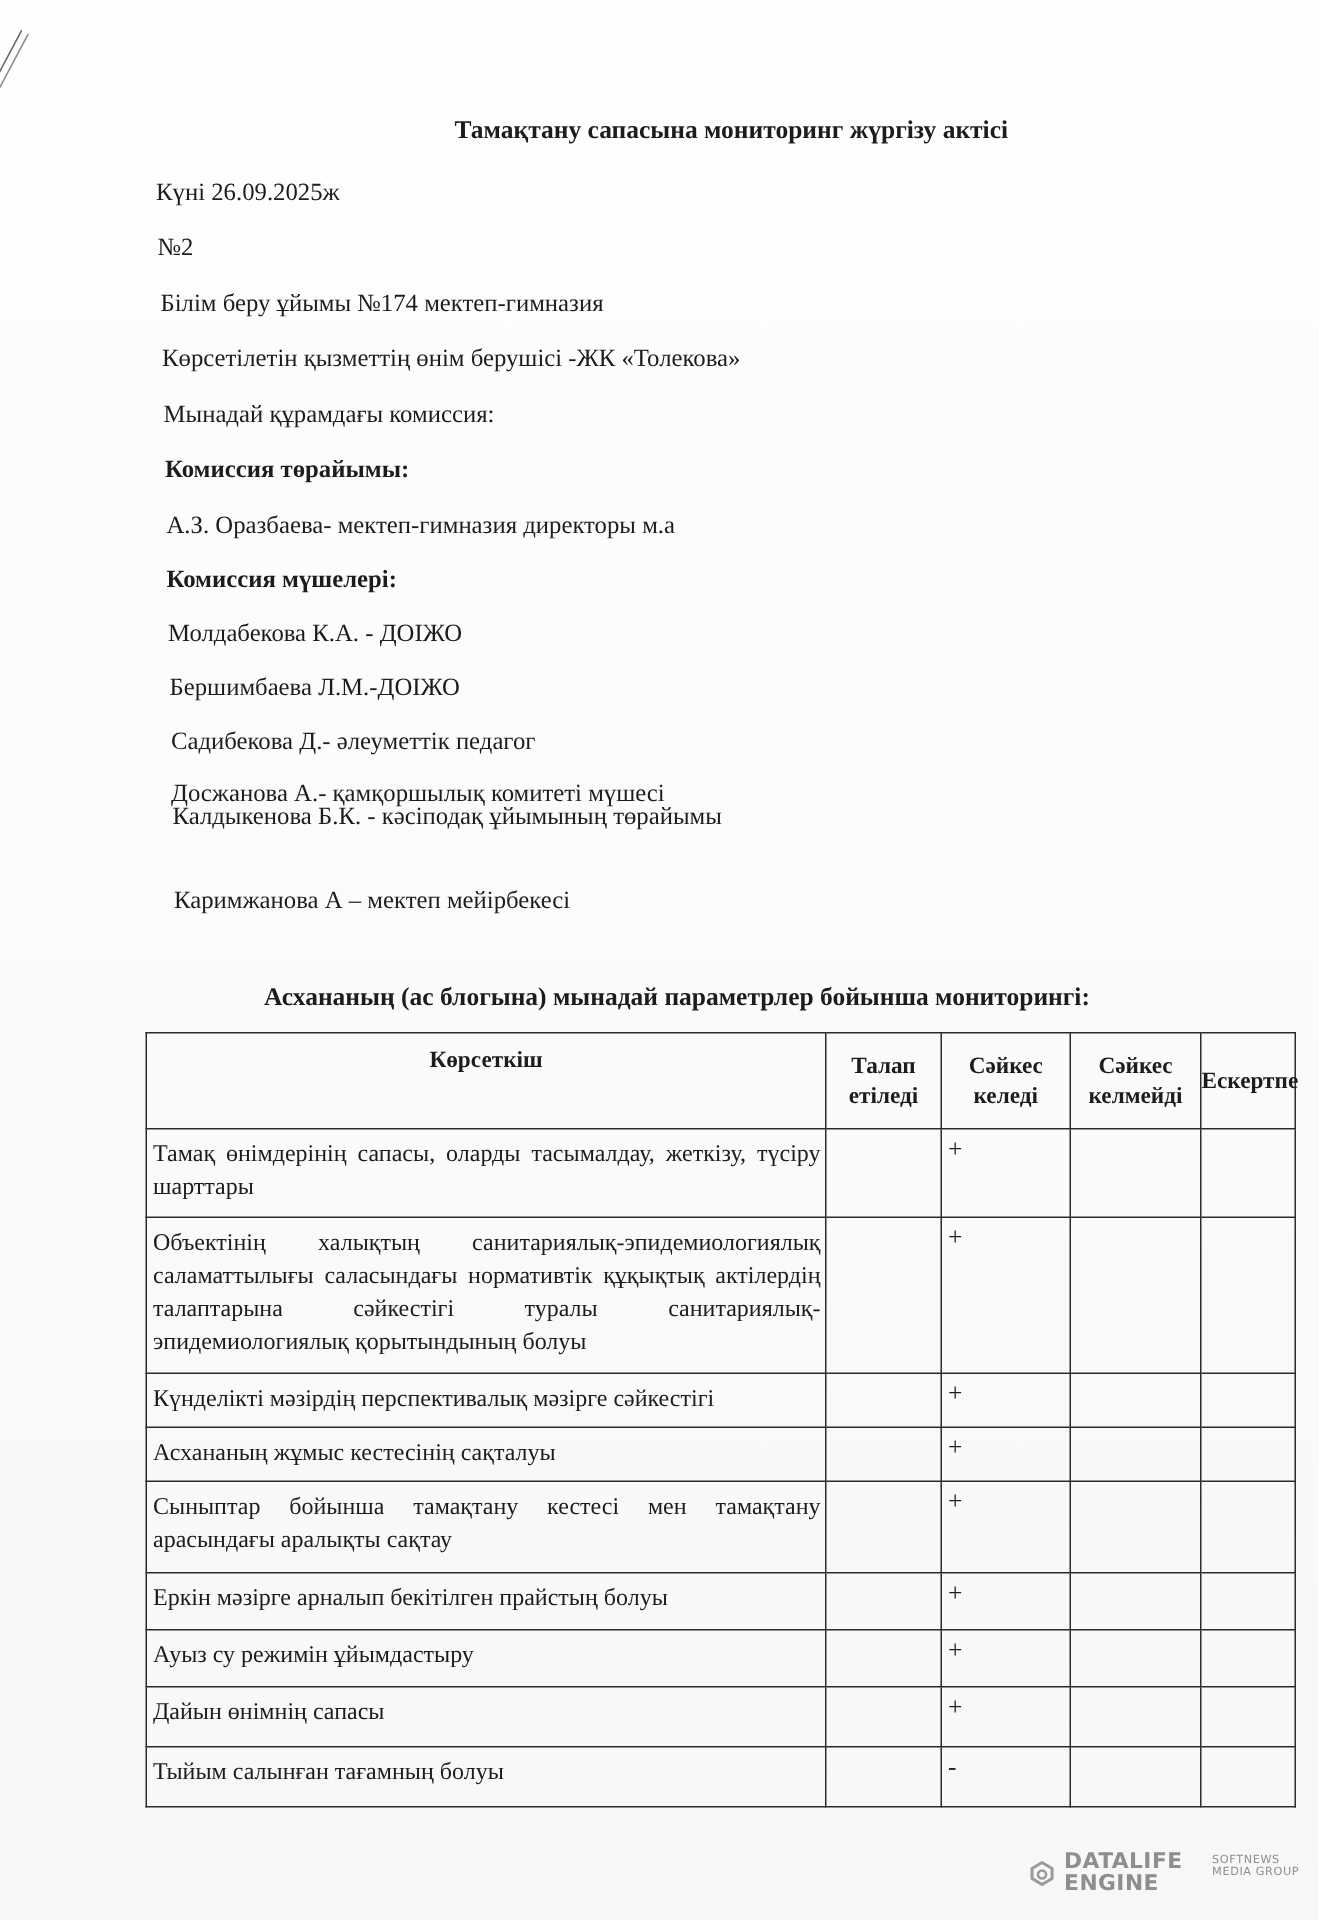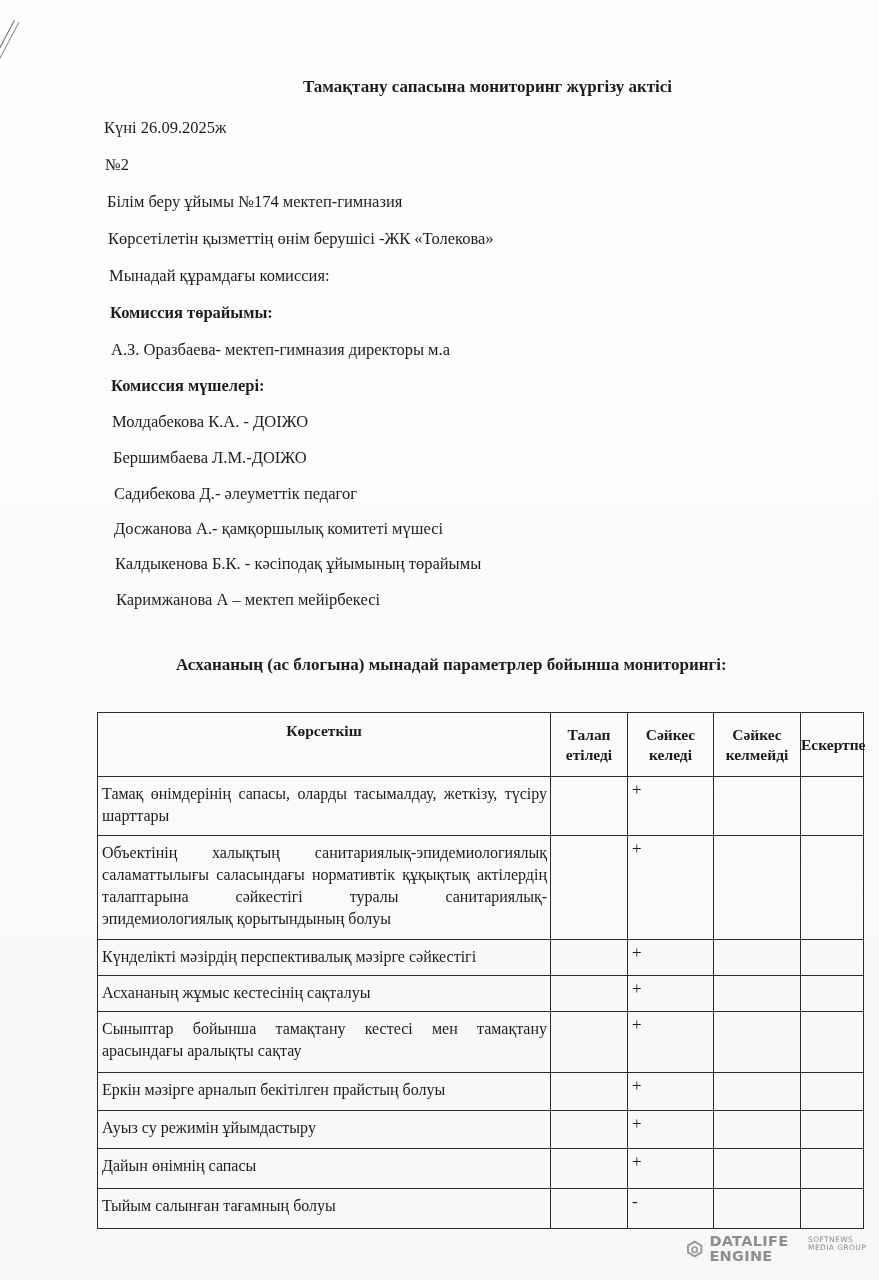--- a/index.html
+++ b/index.html
@@ -54,21 +54,20 @@
     white-space: nowrap;
   }
   table.monitor {
     position: absolute;
     top: 688px;
     left: 97px;
     width: 766px;
     border-collapse: collapse;
     font-size: 16px;
     table-layout: fixed;
-    margin-top: 24px;
   }
   table.monitor th, table.monitor td {
     border: 1.3px solid #2b2b2b;
     vertical-align: top;
     padding: 0;
   }
   table.monitor th {
     font-weight: bold;
     text-align: center;
     font-size: 15.5px;
@@ -122,21 +121,21 @@
 <div class="line" style="top:192px;left:107px;">Білім беру ұйымы  №174 мектеп-гимназия</div>
 <div class="line" style="top:229px;left:108px;">Көрсетілетін қызметтің өнім берушісі -ЖК «Толекова»</div>
 <div class="line" style="top:266px;left:109px;">Мынадай құрамдағы комиссия:</div>
 <div class="line bold" style="top:303px;left:110px;">Комиссия төрайымы:</div>
 <div class="line" style="top:340px;left:111px;">А.З. Оразбаева- мектеп-гимназия директоры м.а</div>
 <div class="line bold" style="top:376px;left:111px;">Комиссия мүшелері:</div>
 <div class="line" style="top:412px;left:112px;">Молдабекова К.А. - ДОІЖО</div>
 <div class="line" style="top:448px;left:113px;">Бершимбаева Л.М.-ДОІЖО</div>
 <div class="line" style="top:484px;left:114px;">Садибекова Д.- әлеуметтік педагог</div>
 <div class="line" style="top:519px;left:114px;text-align:center;">Досжанова А.- қамқоршылық  комитеті мүшесі</div>
-<div class="line" style="top:554px;left:115px;">Калдыкенова Б.К. - кәсіподақ ұйымының төрайымы</div>
+<div class="line" style="top:534px;left:115px;">Калдыкенова Б.К. - кәсіподақ ұйымының төрайымы</div>
 <div class="line" style="top:590px;left:116px;">Каримжанова А – мектеп мейірбекесі</div>
 
 <div class="section-title">Асхананың  (ас блогына) мынадай параметрлер бойынша мониторингі:</div>
 
 <table class="monitor">
   <colgroup>
     <col style="width:453px">
     <col style="width:77px">
     <col style="width:86px">
     <col style="width:87px">

